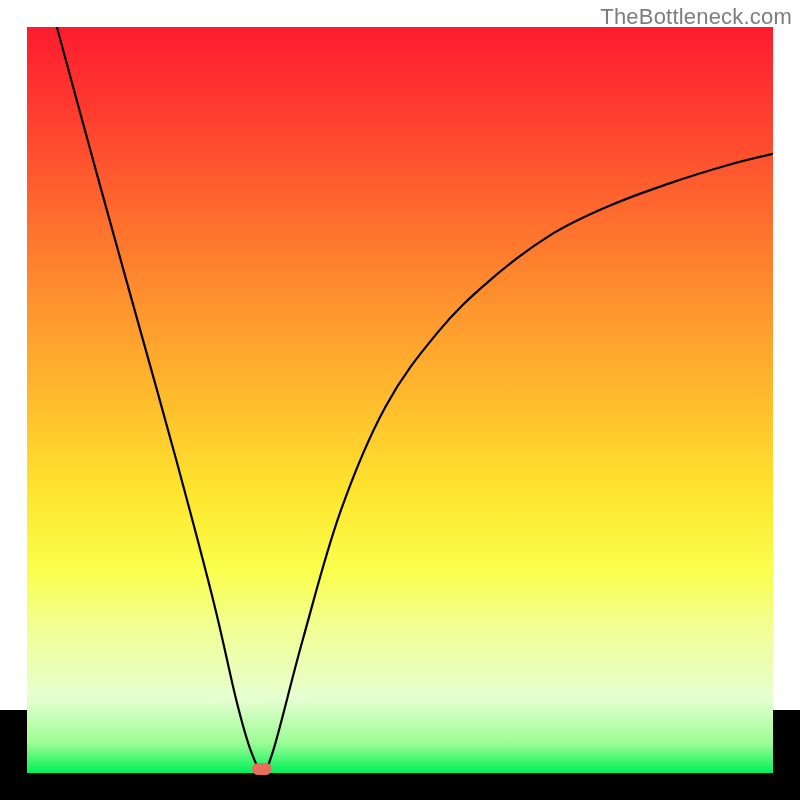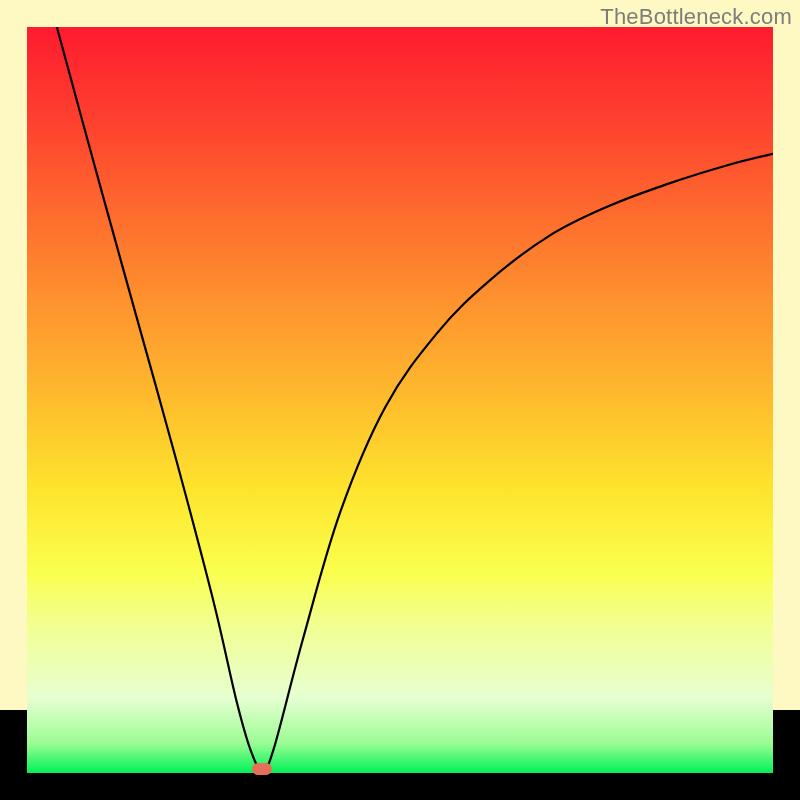--- a/index.html
+++ b/index.html
@@ -3,21 +3,21 @@
 <meta charset="utf-8">
 <style>
   * { margin: 0; padding: 0; box-sizing: border-box; }
   html, body { width: 800px; height: 800px; overflow: hidden; }
   body { background: #000; position: relative; font-family: Arial, Helvetica, sans-serif; }
 
   .frame {
     position: absolute;
     top: 0; left: 0;
     width: 800px; height: 710px;
-    background: #fef9c3;
+    background: #ffffff;
   }
 
   .plot-area {
     position: absolute;
     left: 27px;
     top: 27px;
     width: 746px;
     height: 746px;
     background: linear-gradient(to bottom,
       #fe1b2f 0%,

